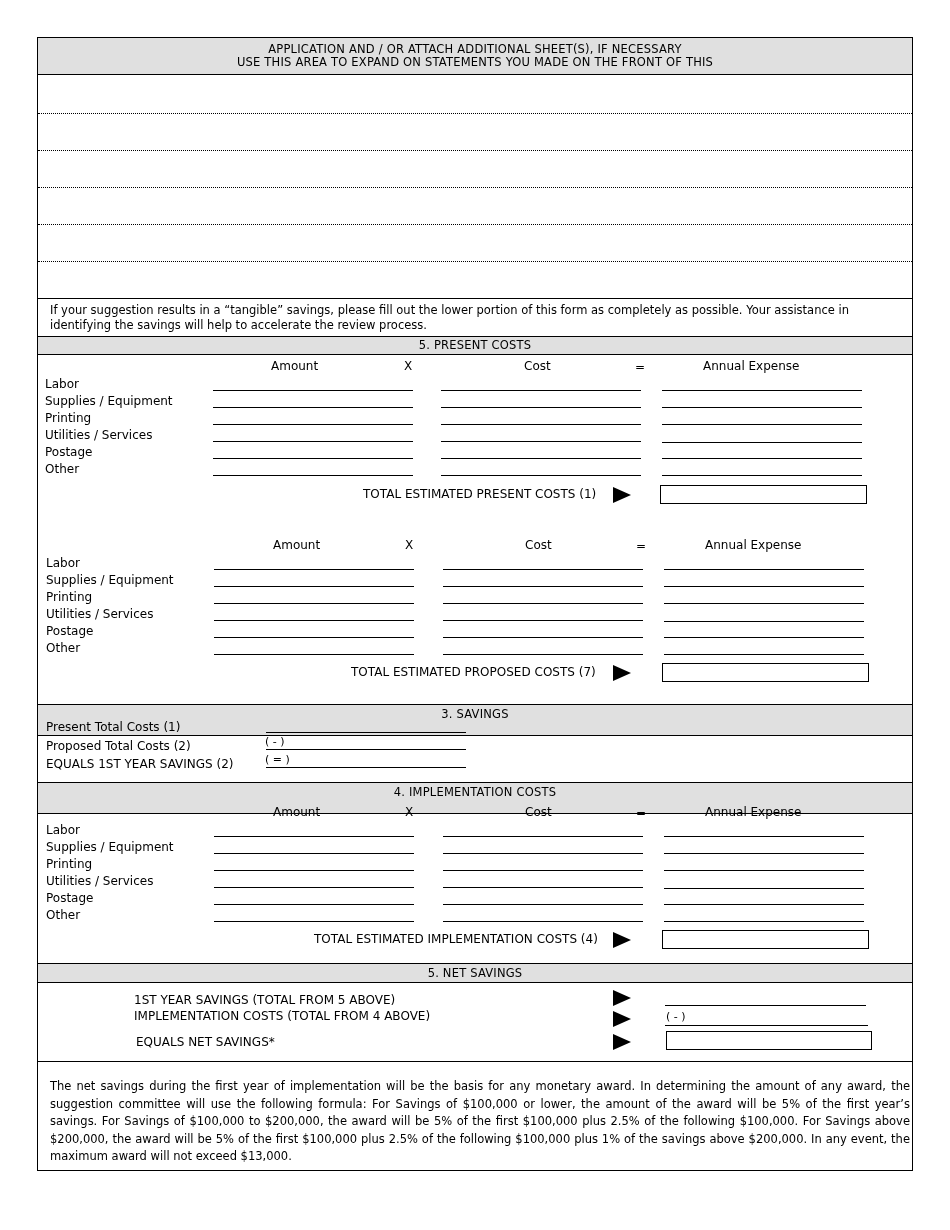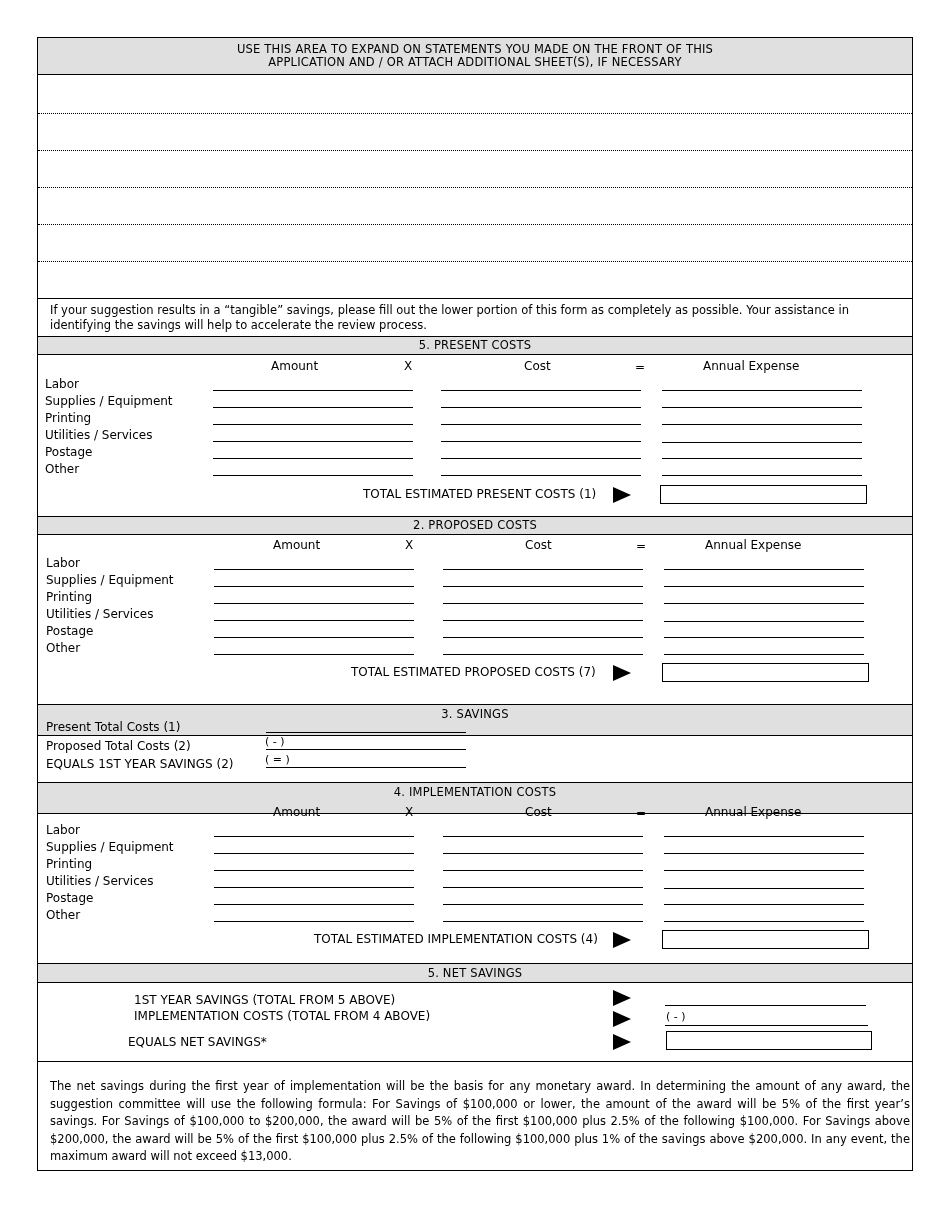--- a/index.html
+++ b/index.html
@@ -18,22 +18,22 @@
   .arrow { position: absolute; width: 0; height: 0; border-top: 8px solid transparent; border-bottom: 8px solid transparent; border-left: 18px solid #000; }
   .prefix { position: absolute; font-size: 11px; }
   .footer { position: absolute; left: 12px; top: 1040px; width: 860px; font-size: 11.5px; line-height: 17.5px; text-align: justify; }
 </style>
 </head>
 <body>
 
 <div class="form">
 
   <div class="hdr top-hdr">
+    <div>APPLICATION AND / OR ATTACH ADDITIONAL SHEET(S), IF NECESSARY</div>
     <div>USE THIS AREA TO EXPAND ON STATEMENTS YOU MADE ON THE FRONT OF THIS</div>
-    <div>APPLICATION AND / OR ATTACH ADDITIONAL SHEET(S), IF NECESSARY</div>
   </div>
 
   <div class="dotline" style="top:75px"></div>
   <div class="dotline" style="top:112px"></div>
   <div class="dotline" style="top:149px"></div>
   <div class="dotline" style="top:186px"></div>
   <div class="dotline" style="top:223px"></div>
   <div class="solid" style="top:260px"></div>
 
   <div class="intro">If your suggestion results in a “tangible” savings, please fill out the lower portion of this form as completely as possible.  Your assistance in identifying the savings will help to accelerate the review process.</div>
@@ -70,21 +70,20 @@
   <div class="ul" style="left:624px;width:200px;top:369px"></div>
   <div class="ul" style="left:624px;width:200px;top:386px"></div>
   <div class="ul" style="left:624px;width:200px;top:404px"></div>
   <div class="ul" style="left:624px;width:200px;top:420px"></div>
   <div class="ul" style="left:624px;width:200px;top:437px"></div>
 
   <div class="lbl" style="left:325px;top:449px">TOTAL ESTIMATED PRESENT COSTS (1)</div>
   <div class="arrow" style="left:575px;top:449px"></div>
   <div class="box" style="left:622px;top:447px;width:207px"></div>
 
-  <div class="hdr" style="top:478px;height:19px;line-height:17px">2.  PROPOSED COSTS</div>
   <div class="colh" style="left:235px;top:500px">Amount</div>
   <div class="colh" style="left:367px;top:500px">X</div>
   <div class="colh" style="left:487px;top:500px">Cost</div>
   <div class="colh" style="left:598px;top:501px">=</div>
   <div class="colh" style="left:667px;top:500px">Annual Expense</div>
 
   <div class="lbl" style="left:8px;top:518px">Labor</div>
   <div class="lbl" style="left:8px;top:535px">Supplies / Equipment</div>
   <div class="lbl" style="left:8px;top:552px">Printing</div>
   <div class="lbl" style="left:8px;top:569px">Utilities / Services</div>
@@ -161,21 +160,21 @@
   <div class="ul" style="left:626px;width:200px;top:866px"></div>
   <div class="ul" style="left:626px;width:200px;top:883px"></div>
 
   <div class="lbl" style="left:276px;top:894px">TOTAL ESTIMATED IMPLEMENTATION COSTS (4)</div>
   <div class="arrow" style="left:575px;top:894px"></div>
   <div class="box" style="left:624px;top:892px;width:207px"></div>
 
   <div class="hdr" style="top:925px;height:20px;line-height:18px">5.  NET SAVINGS</div>
   <div class="lbl" style="left:96px;top:955px">1ST YEAR SAVINGS (TOTAL FROM 5 ABOVE)</div>
   <div class="lbl" style="left:96px;top:971px">IMPLEMENTATION COSTS (TOTAL FROM 4 ABOVE)</div>
-  <div class="lbl" style="left:90px;top:997px">EQUALS NET SAVINGS*</div>
+  <div class="lbl" style="left:98px;top:997px">EQUALS NET SAVINGS*</div>
   <div class="arrow" style="left:575px;top:952px"></div>
   <div class="arrow" style="left:575px;top:973px"></div>
   <div class="arrow" style="left:575px;top:996px"></div>
   <div class="ul" style="left:627px;width:201px;top:967px"></div>
   <div class="prefix" style="left:628px;top:972px">( - )</div>
   <div class="ul" style="left:627px;width:203px;top:987px"></div>
   <div class="box" style="left:628px;top:993px;width:206px"></div>
 
   <div class="solid" style="top:1023px"></div>
 

